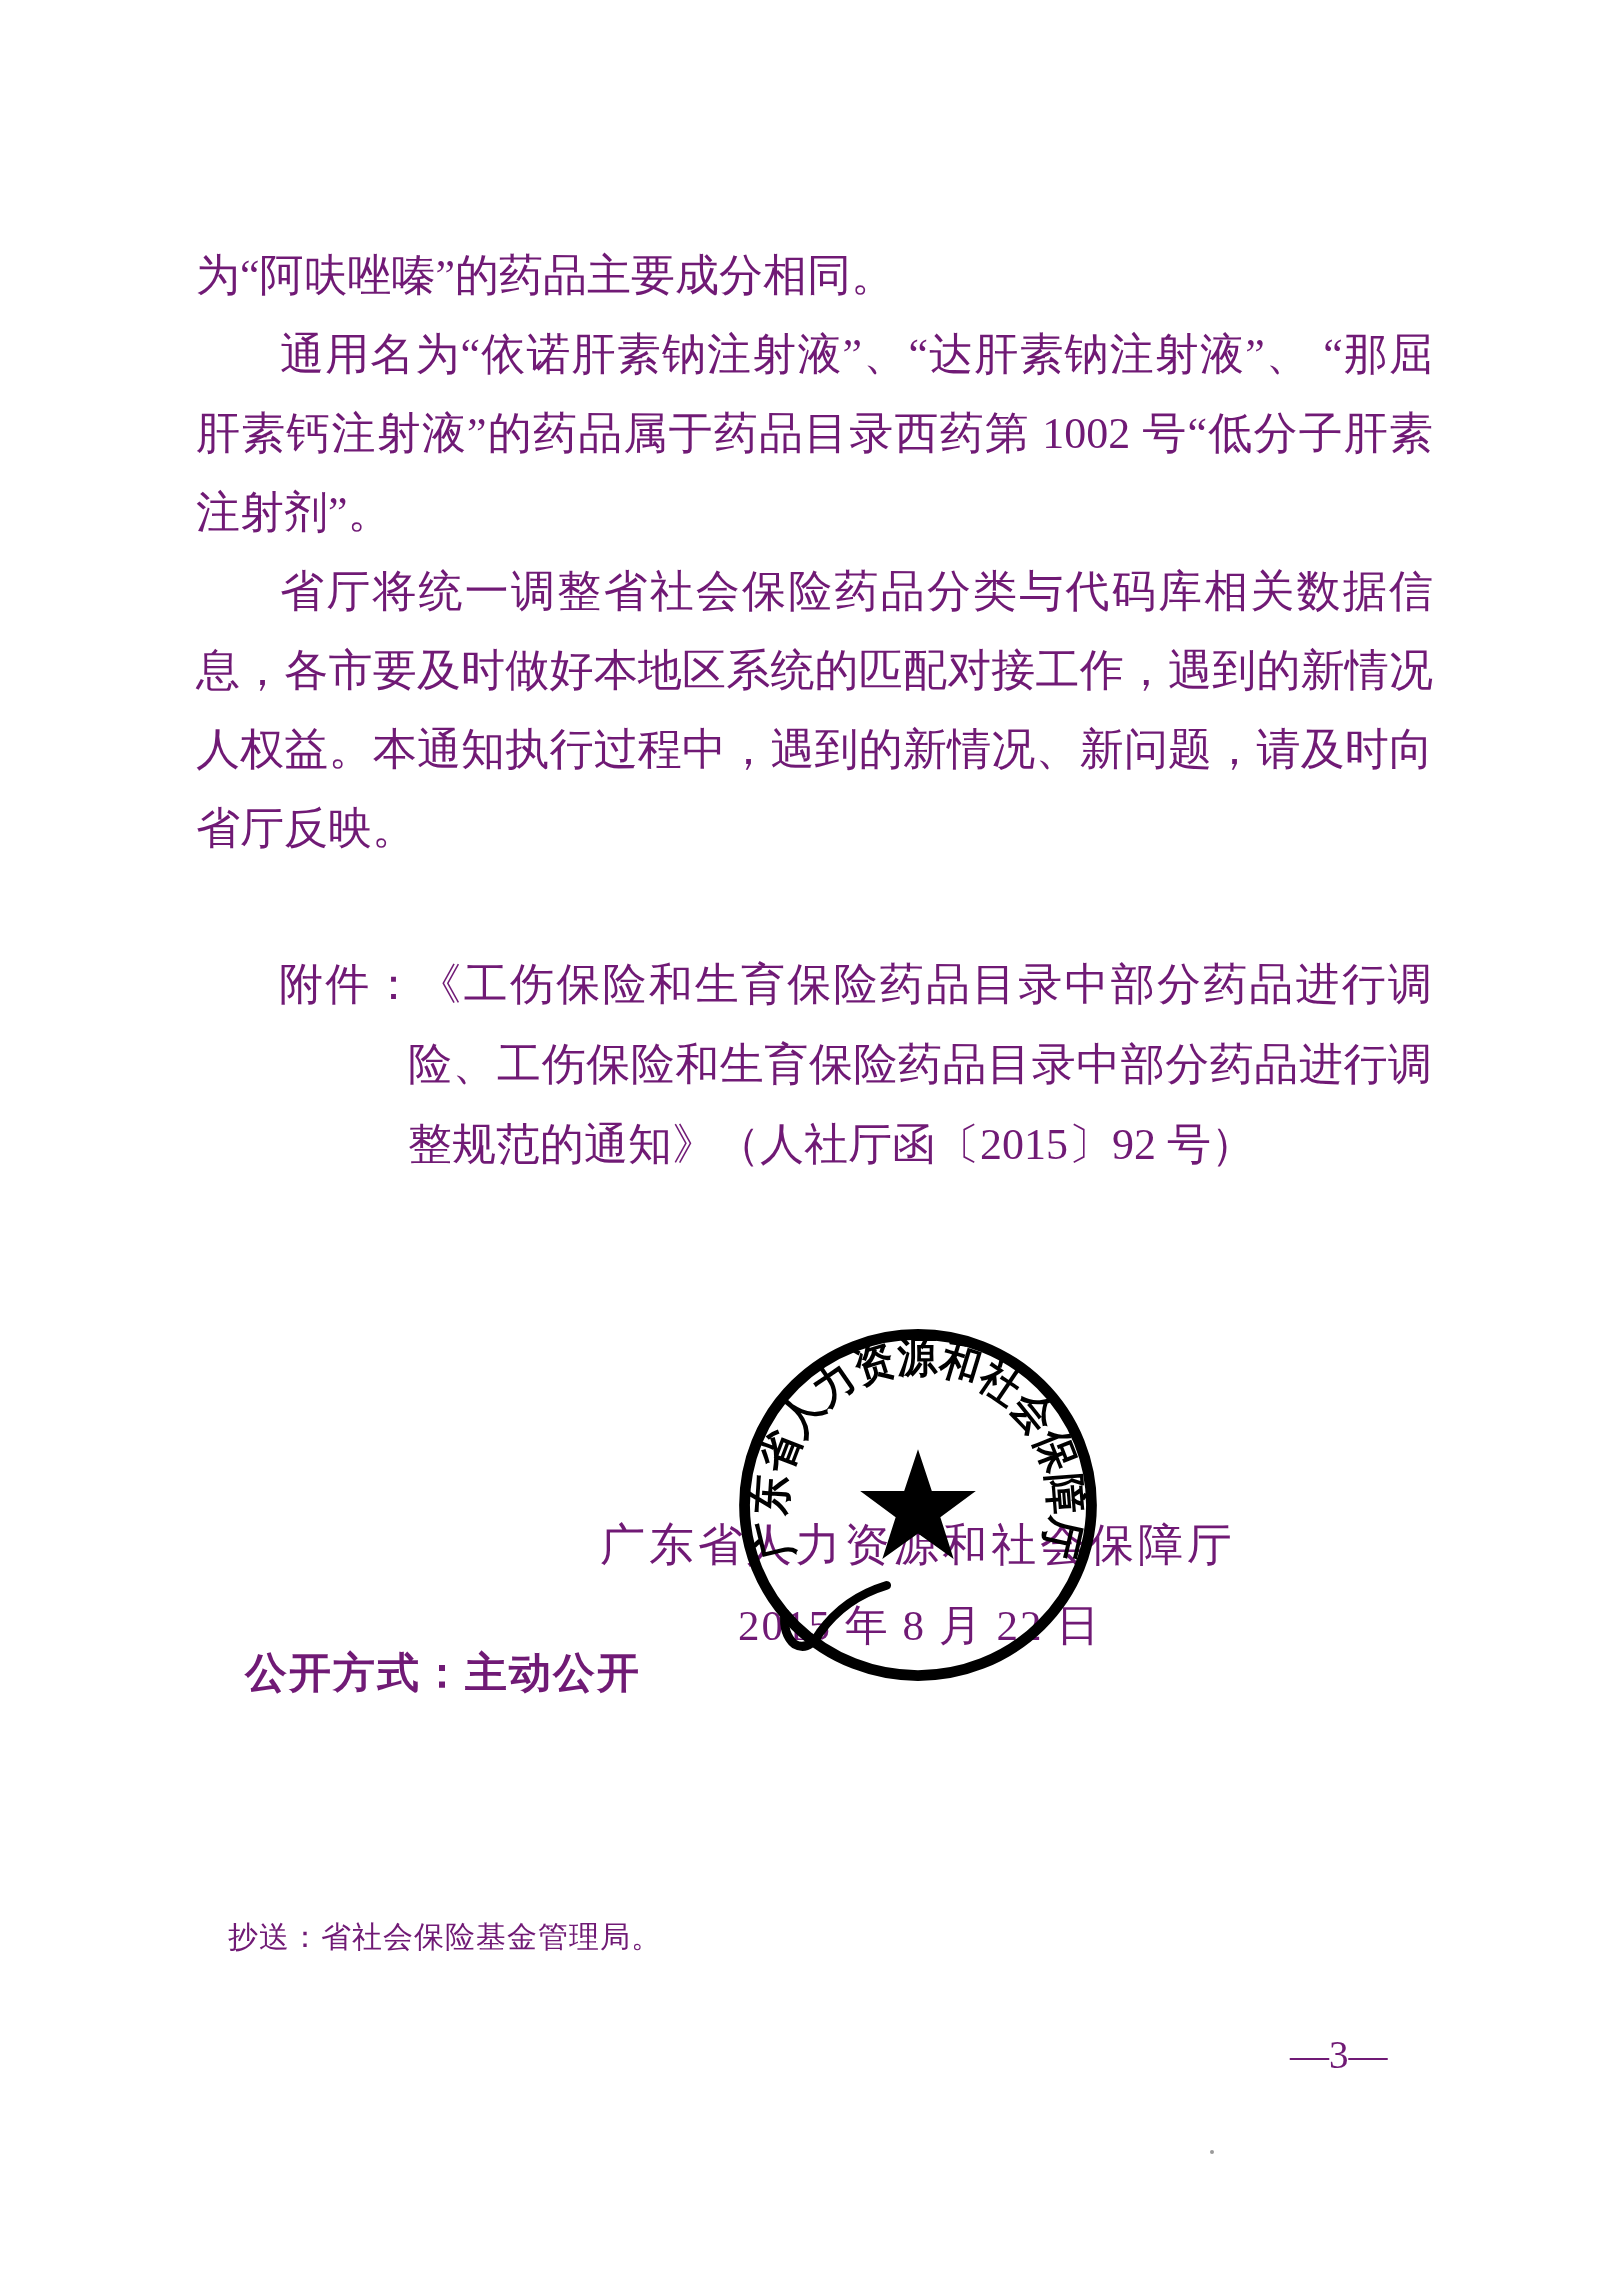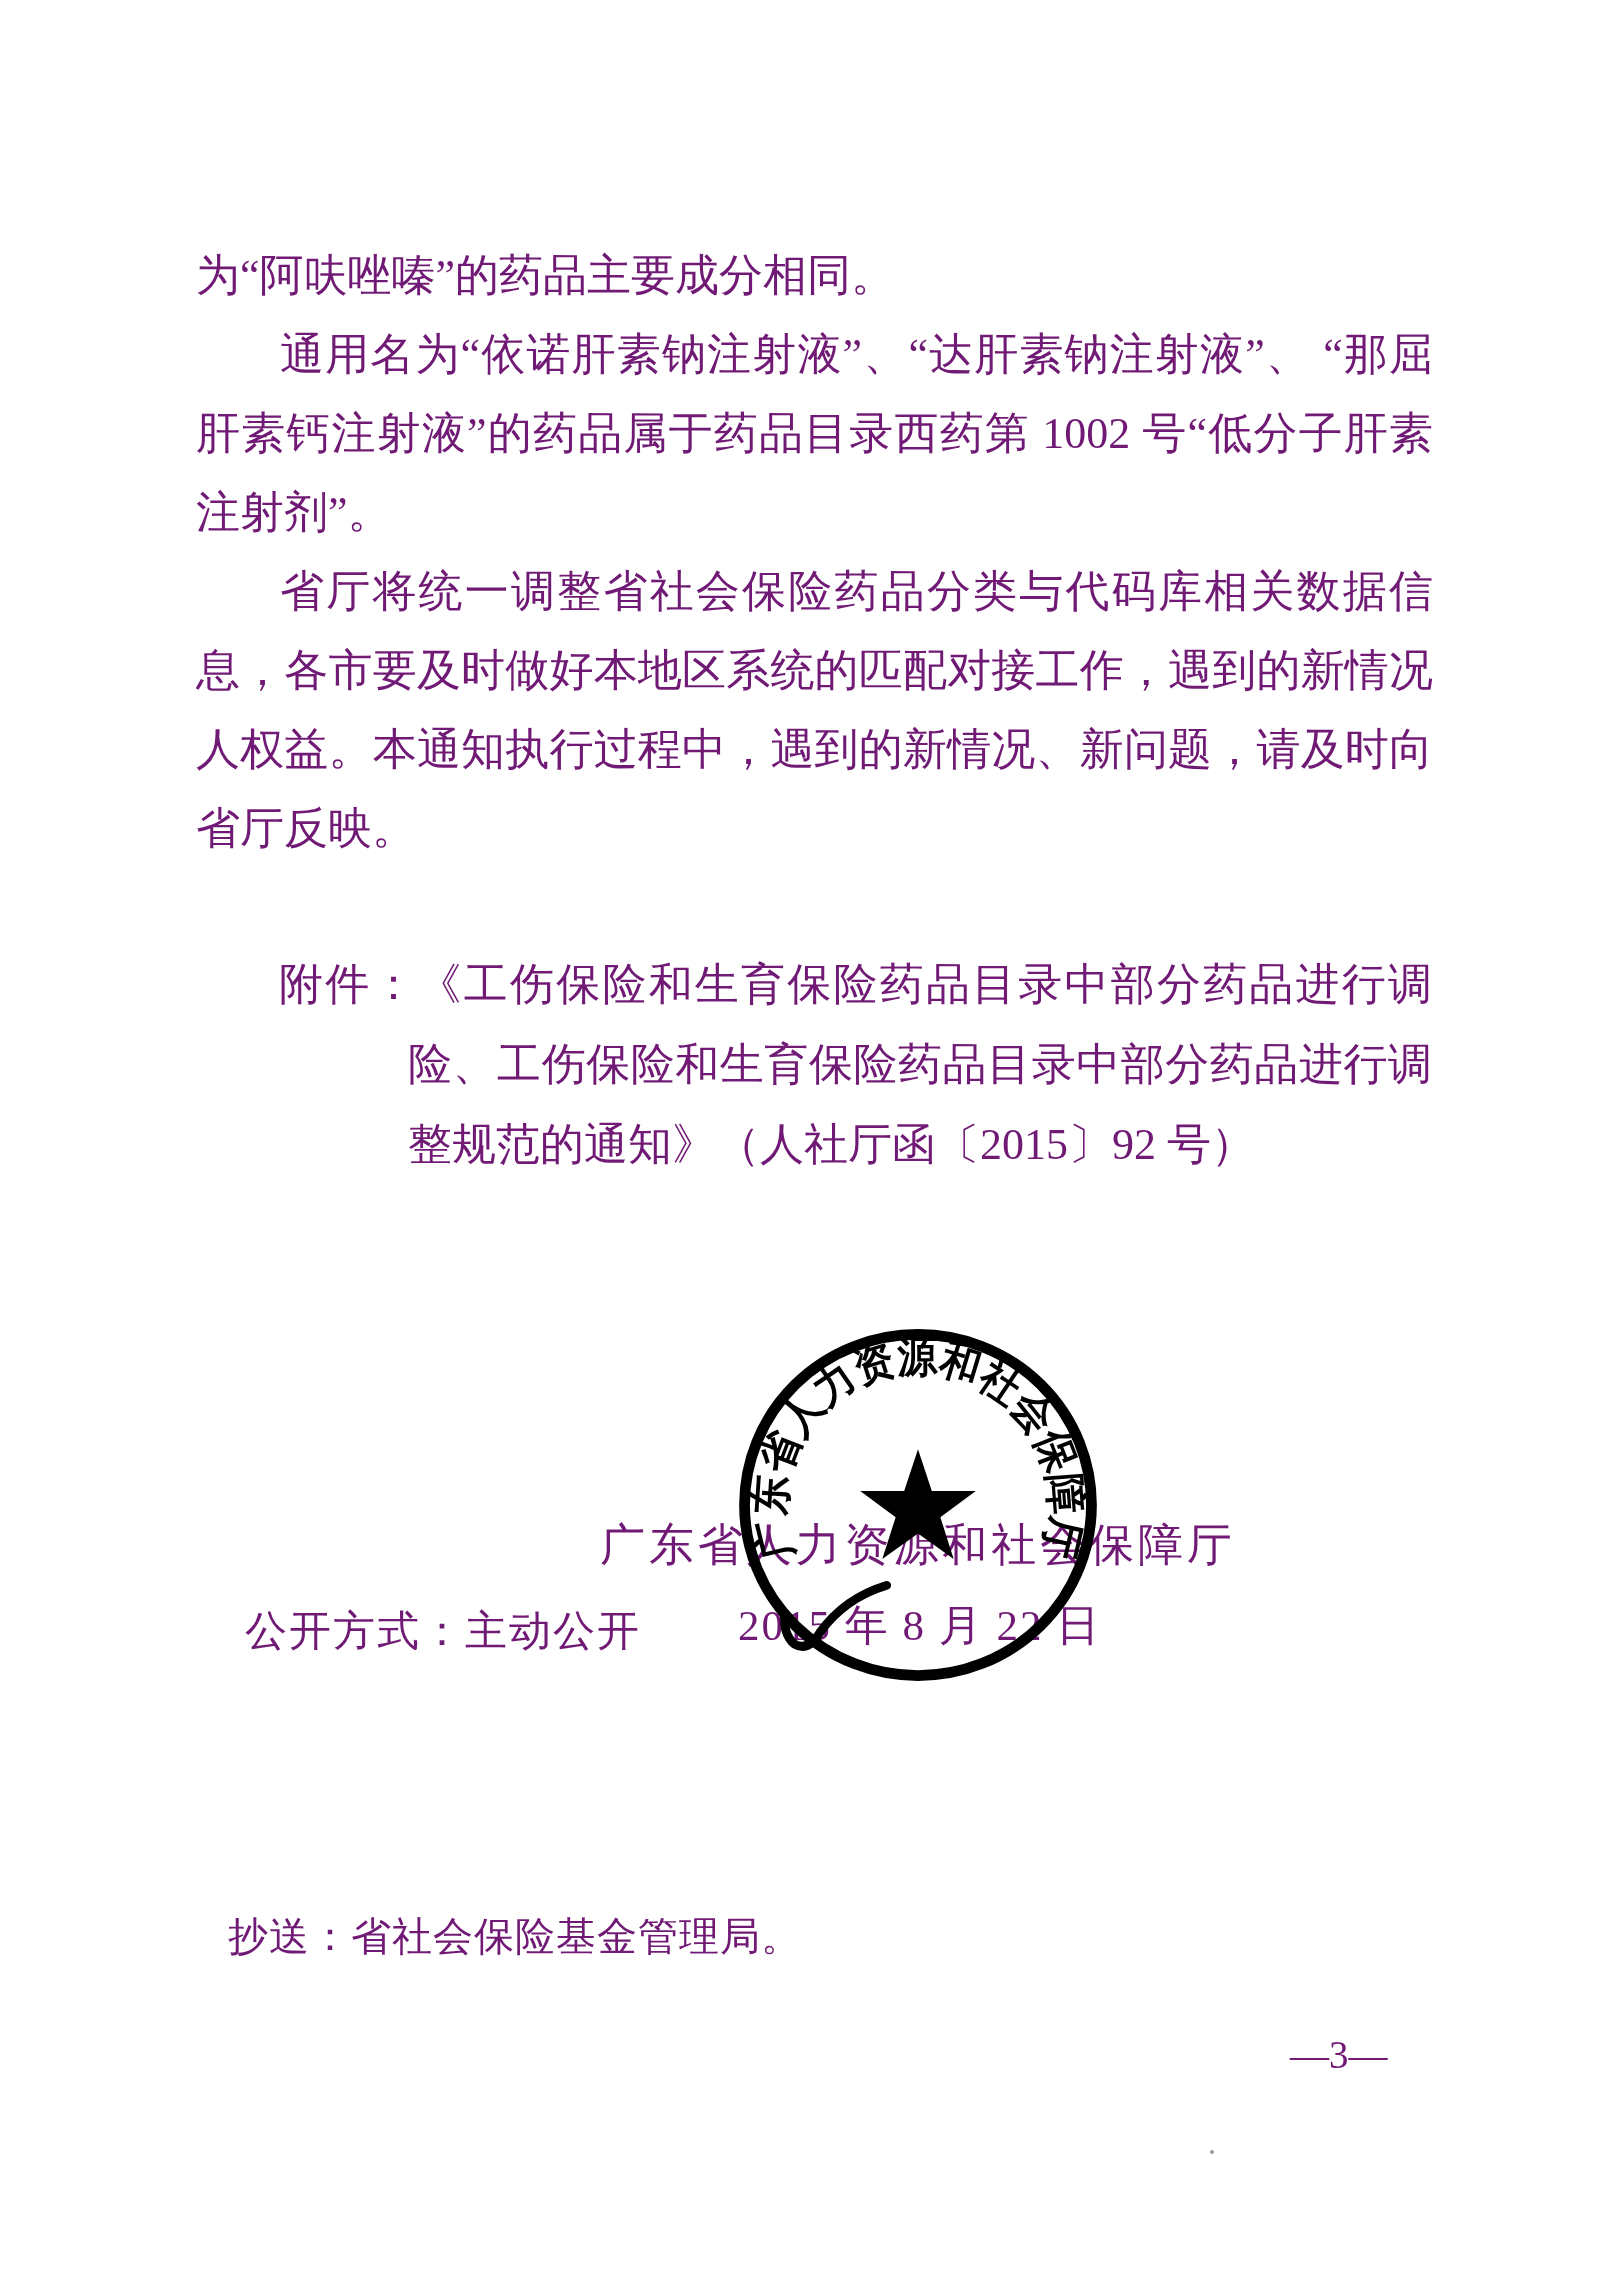--- a/index.html
+++ b/index.html
@@ -73,34 +73,34 @@
     pointer-events: none;
   }
   .stamp text {
     font-family: "Liberation Serif", "DejaVu Serif", serif;
     font-weight: bold;
   }
   
   .publicity {
     position: absolute;
     left: 245px;
-    top: 1606px;
+    top: 1648px;
     font-size: 42px;
     line-height: 49px;
-    font-weight: normal;
+    font-weight: bold;
     font-family: "Liberation Sans", "DejaVu Sans", sans-serif;
     letter-spacing: 2px;
     white-space: nowrap;
   }
   
   .cc {
     position: absolute;
     left: 228px;
     top: 1914px;
-    font-size: 40px;
+    font-size: 30px;
     line-height: 45px;
     letter-spacing: 1px;
     white-space: nowrap;
   }
   
   .pagenum {
     position: absolute;
     left: 1290px;
     top: 2031px;
     font-size: 39px;

